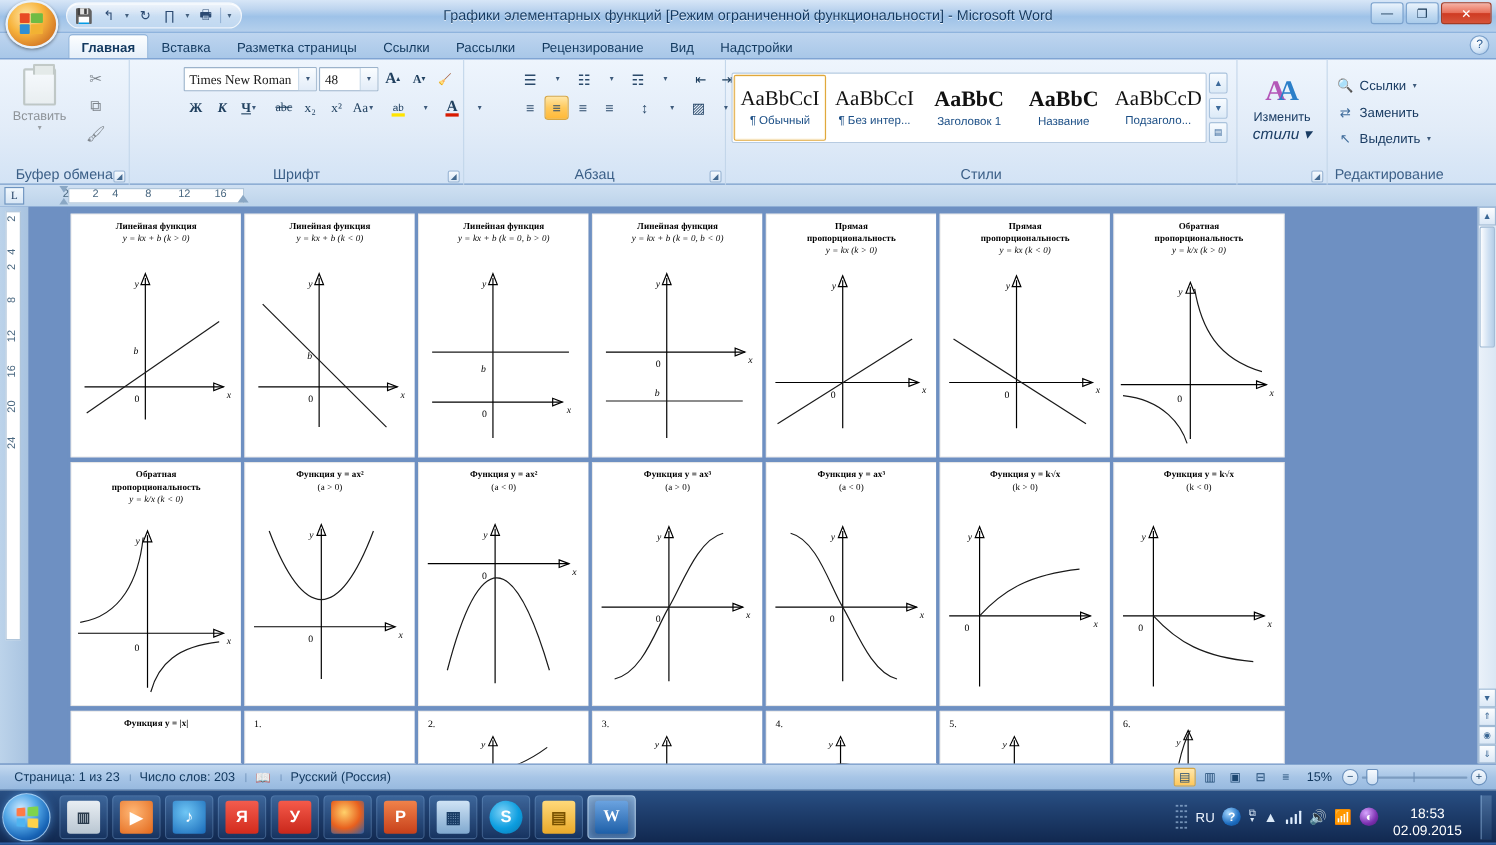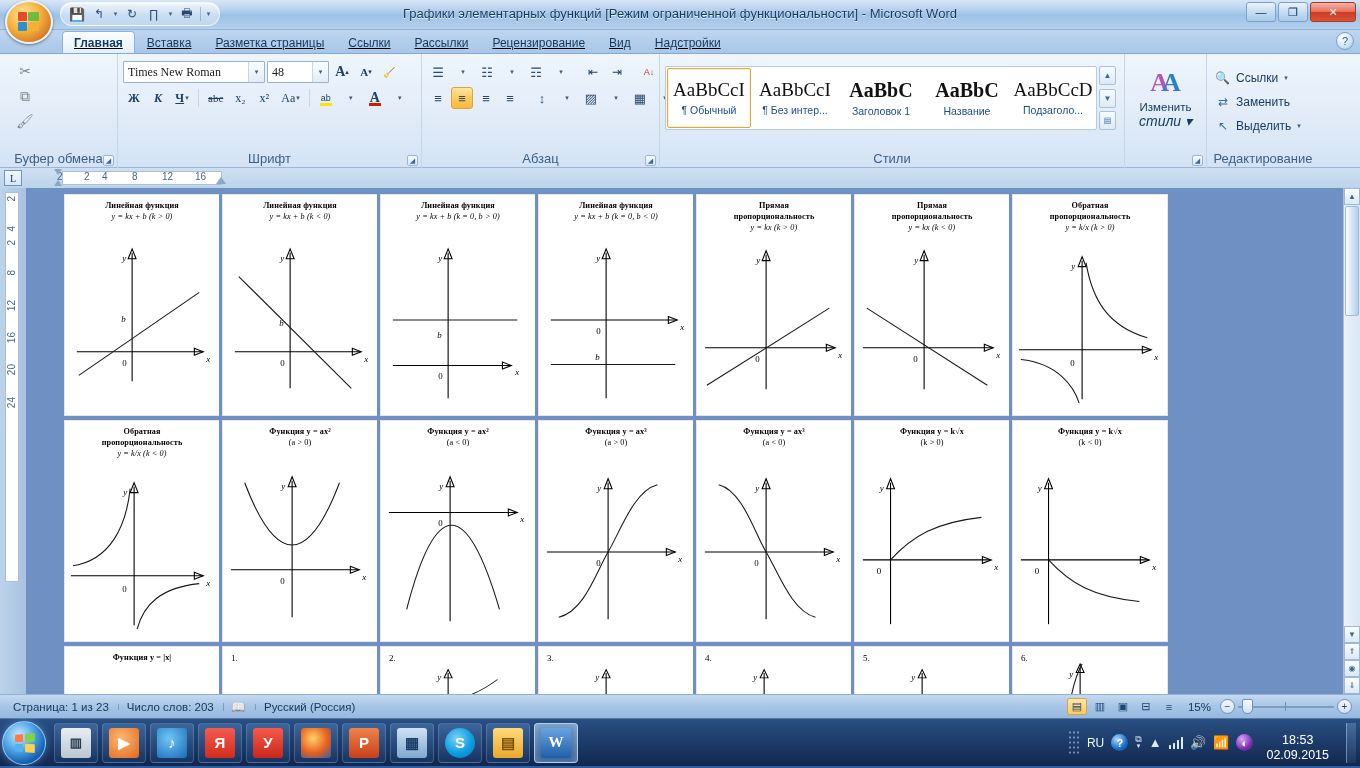--- a/index.html
+++ b/index.html
@@ -92,21 +92,20 @@
   }
 
   
   .tabstrip {
     position: relative;
     height: 24px;
     padding-left: 62px;
     display: flex; align-items: flex-end;
     background: linear-gradient(180deg,#bed5ef,#a8c7e8);
     border-bottom: 1px solid #86aad6;
-    text-decoration: underline;
   }
   .tab {
     height: 22px; line-height: 22px;
     padding: 0 11px;
     font-size: 12px; color: #12395f;
     border: 1px solid transparent;
     border-bottom: none;
     border-radius: 4px 4px 0 0;
     white-space: nowrap;
   }
@@ -175,21 +174,21 @@
     width:16px; height:8px; border:2px solid #9fa79c; border-bottom:none;
     border-radius:2px 2px 0 0; background:#dfe3da;
   }
   .paste-label { font-size:11.5px; color:#8d9398; margin-top:4px; }
   .paste-caret { font-size:7px; color:#9aa0a6; }
   .clip-small { width: 40px; padding-top:4px; display:flex; flex-direction:column; gap:7px; align-items:center; }
   .cs-ic { width:20px; height:18px; display:flex; align-items:center; justify-content:center; font-size:14px; color:#7e858c; }
 
   
   .g-font { width: 304px; }
-  .row { display:flex; align-items:center; gap:2px; margin-bottom:4px; }
+  .row { display:flex; align-items:center; gap:2px; margin-bottom:4px;margin-left:44px; }
   .combo {
     height: 22px;
     border:1px solid #9cb3cb;
     background:#fff;
     display:flex; align-items:center;
     font-size:12px; color:#1a1a1a;
     padding: 0 0 0 4px;
     border-radius:1px;
   }
   .combo-name { width: 142px; }
@@ -535,20 +534,25 @@
     <div class="tab">Рецензирование</div>
     <div class="tab">Вид</div>
     <div class="tab">Надстройки</div>
     <div class="help-btn">?</div>
   </div>
 
   <div class="ribbon">
 
     <div class="group g-clip">
       <div class="clip-inner">
+        <div class="paste-big">
+          <div class="paste-icon"></div>
+          <div class="paste-label">Вставить</div>
+          <div class="paste-caret">▾</div>
+        </div>
         <div class="clip-small">
           <div class="cs-ic">✂</div>
           <div class="cs-ic">⧉</div>
           <div class="cs-ic">🖌</div>
         </div>
       </div>
       <div class="group-label">Буфер обмена</div>
       <div class="group-launcher">◢</div>
     </div>
 

